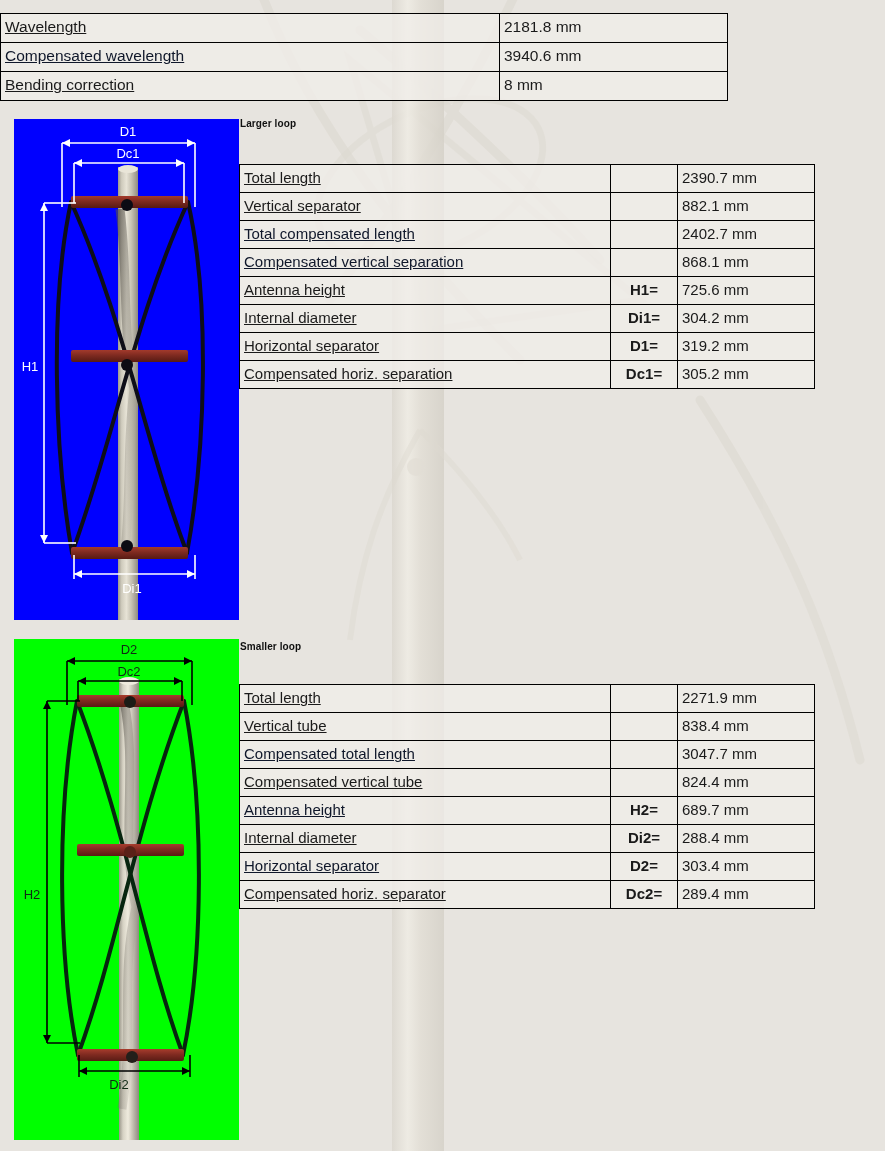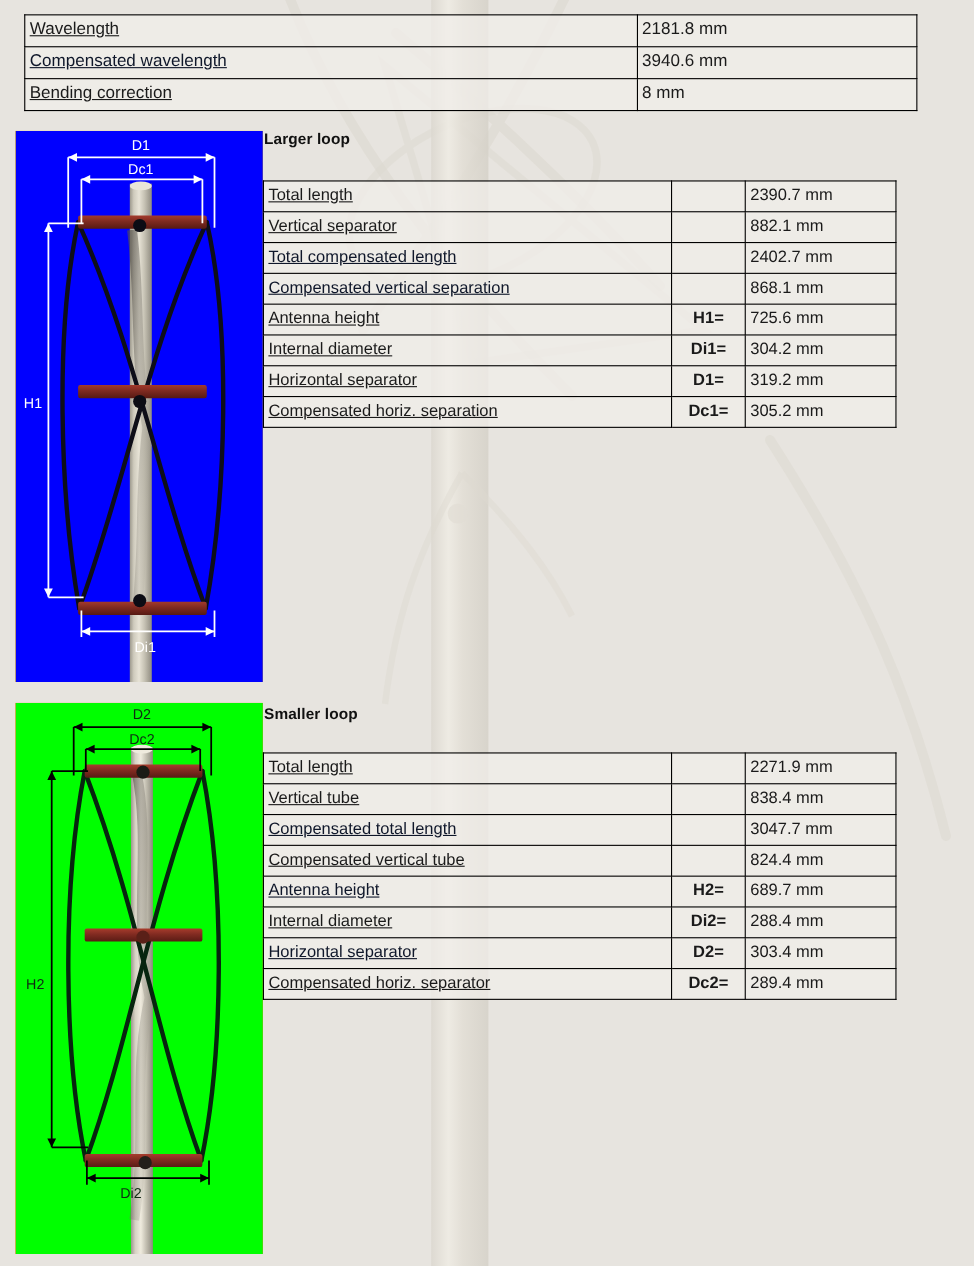--- a/index.html
+++ b/index.html
@@ -53,33 +53,33 @@
   }
   td.lbl      { text-align: left; }
   td.lbl span { text-decoration: underline; }
   td.maroon   { color: #0f172a; }
   td.sym      { font-weight: bold; text-align: center; }
   td.val      { text-align: left; }
 
   
   #summary-table {
     position: absolute;
-    left: 22px;
+    left: 0;
     top: 13px;
-    width: 812px;
+    width: 728px;
   }
   #summary-table td.lbl { width: 558px; }
   #summary-table td.val { width: 250px; }
   #summary-table td { height: 23px; font-size: 15.5px; }
 
   
   .loop-heading {
     position: absolute;
     font-weight: bold;
-    font-size: 14px;
+    font-size: 10px;
     color: #111111;
     letter-spacing: 0.1px;
   }
   #heading-large { left: 240px; top: 118px; }
   #heading-small { left: 240px; top: 641px; }
 
   #large-loop-table { position: absolute; left: 239px; top: 164px; }
   #small-loop-table { position: absolute; left: 239px; top: 684px; }
 
   .loop-table td.lbl  { width: 362px; }

